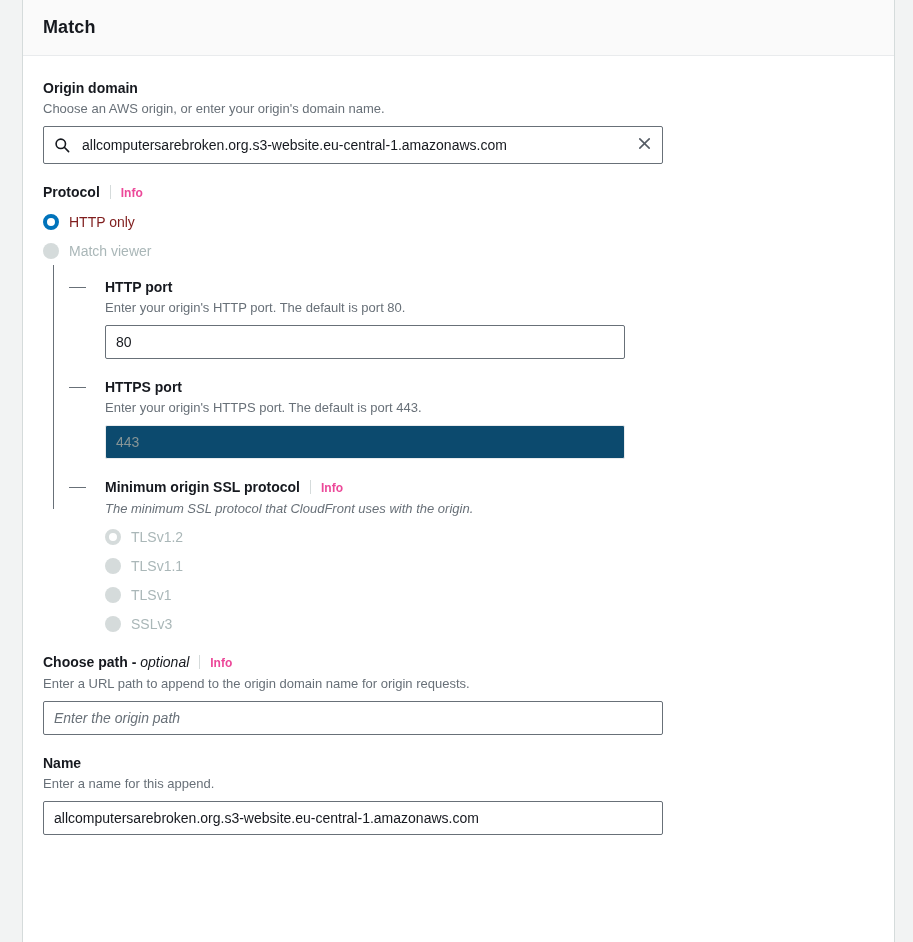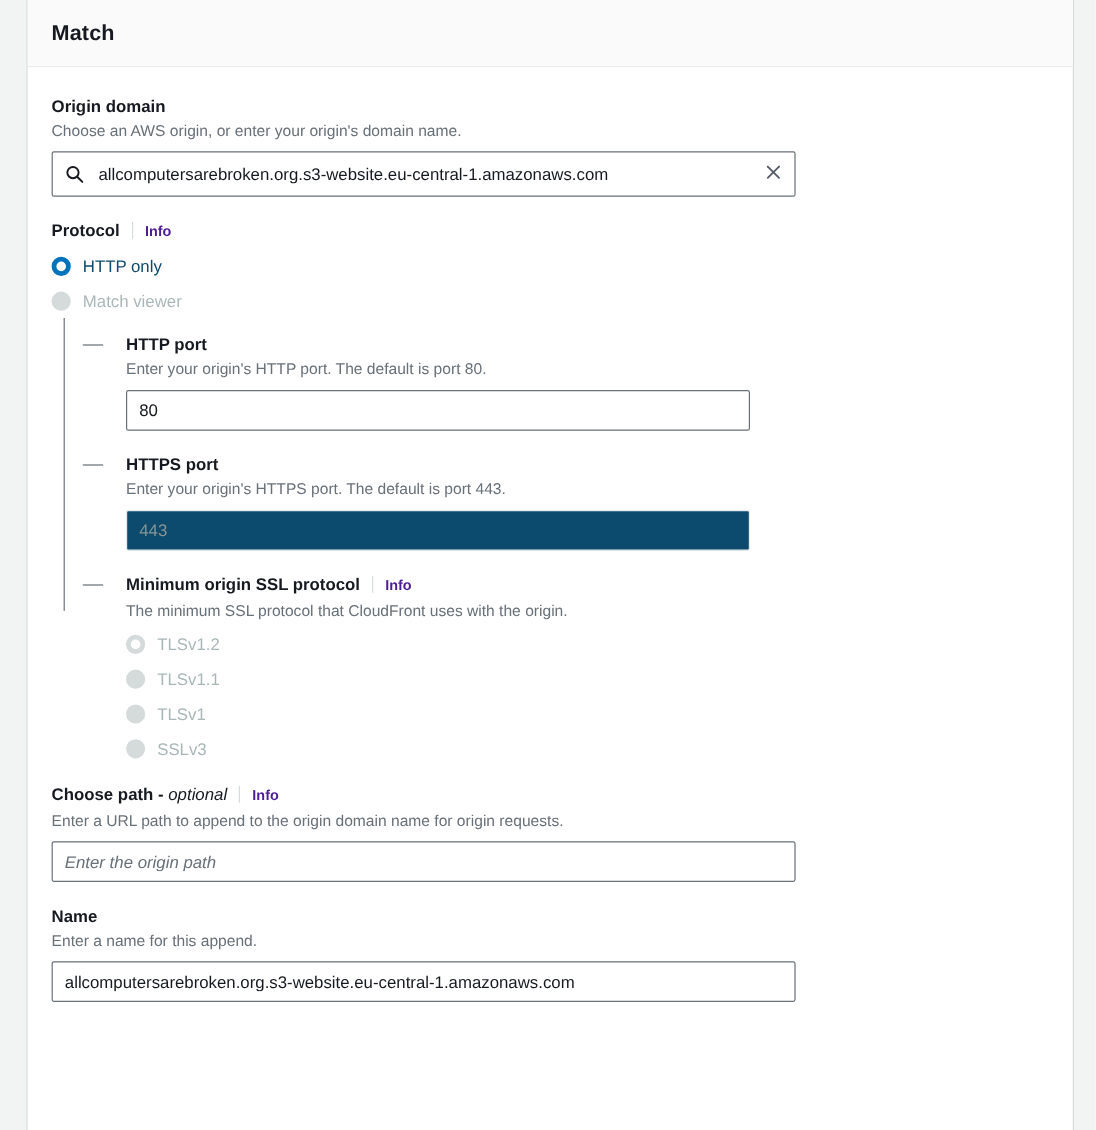--- a/index.html
+++ b/index.html
@@ -90,21 +90,21 @@
     height: 14px;
     background: #d5dbdb;
     margin: 0 10px;
     position: relative;
     top: 2px;
   }
 
   .info-link {
     font-size: 12px;
     font-weight: bold;
-    color: #4c1d95;
+    color: #ec4899;
     text-decoration: none;
     cursor: pointer;
     line-height: 20px;
   }
 
   .field-desc {
     font-size: 13px;
     color: #687078;
     line-height: 18px;
     margin-bottom: 8px;
@@ -210,21 +210,21 @@
     background: #d5dbdb;
   }
   
   .radio.on-disabled {
     border: 4px solid #d5dbdb;
     background: #ffffff;
   }
 
   .radio-label {
     font-size: 14px;
-    color: #0c4a6e;
+    color: #7f1d1d;
     line-height: 18px;
   }
   .radio-label.muted { color: #aab7b8; }
 
   
   .nested-group {
     position: relative;
     margin-left: 10px;
     padding-left: 52px;
     padding-top: 12px;
@@ -335,21 +335,21 @@
           </div>
         </div>
 
         <div class="nested-field" style="margin-bottom:0;">
           <span class="stub"></span>
           <div class="field-label-row">
             <span class="field-label">Minimum origin SSL protocol</span>
             <span class="info-sep"></span>
             <a class="info-link">Info</a>
           </div>
-          <div class="field-desc" style="margin-bottom:4px;">The minimum SSL protocol that CloudFront uses with the origin.</div>
+          <div class="field-desc" style="margin-bottom:4px;font-style:italic;">The minimum SSL protocol that CloudFront uses with the origin.</div>
 
           <div class="radio-group">
             <label class="radio-row disabled">
               <span class="radio on-disabled"></span>
               <span class="radio-label muted">TLSv1.2</span>
             </label>
             <label class="radio-row disabled">
               <span class="radio off-disabled"></span>
               <span class="radio-label muted">TLSv1.1</span>
             </label>

